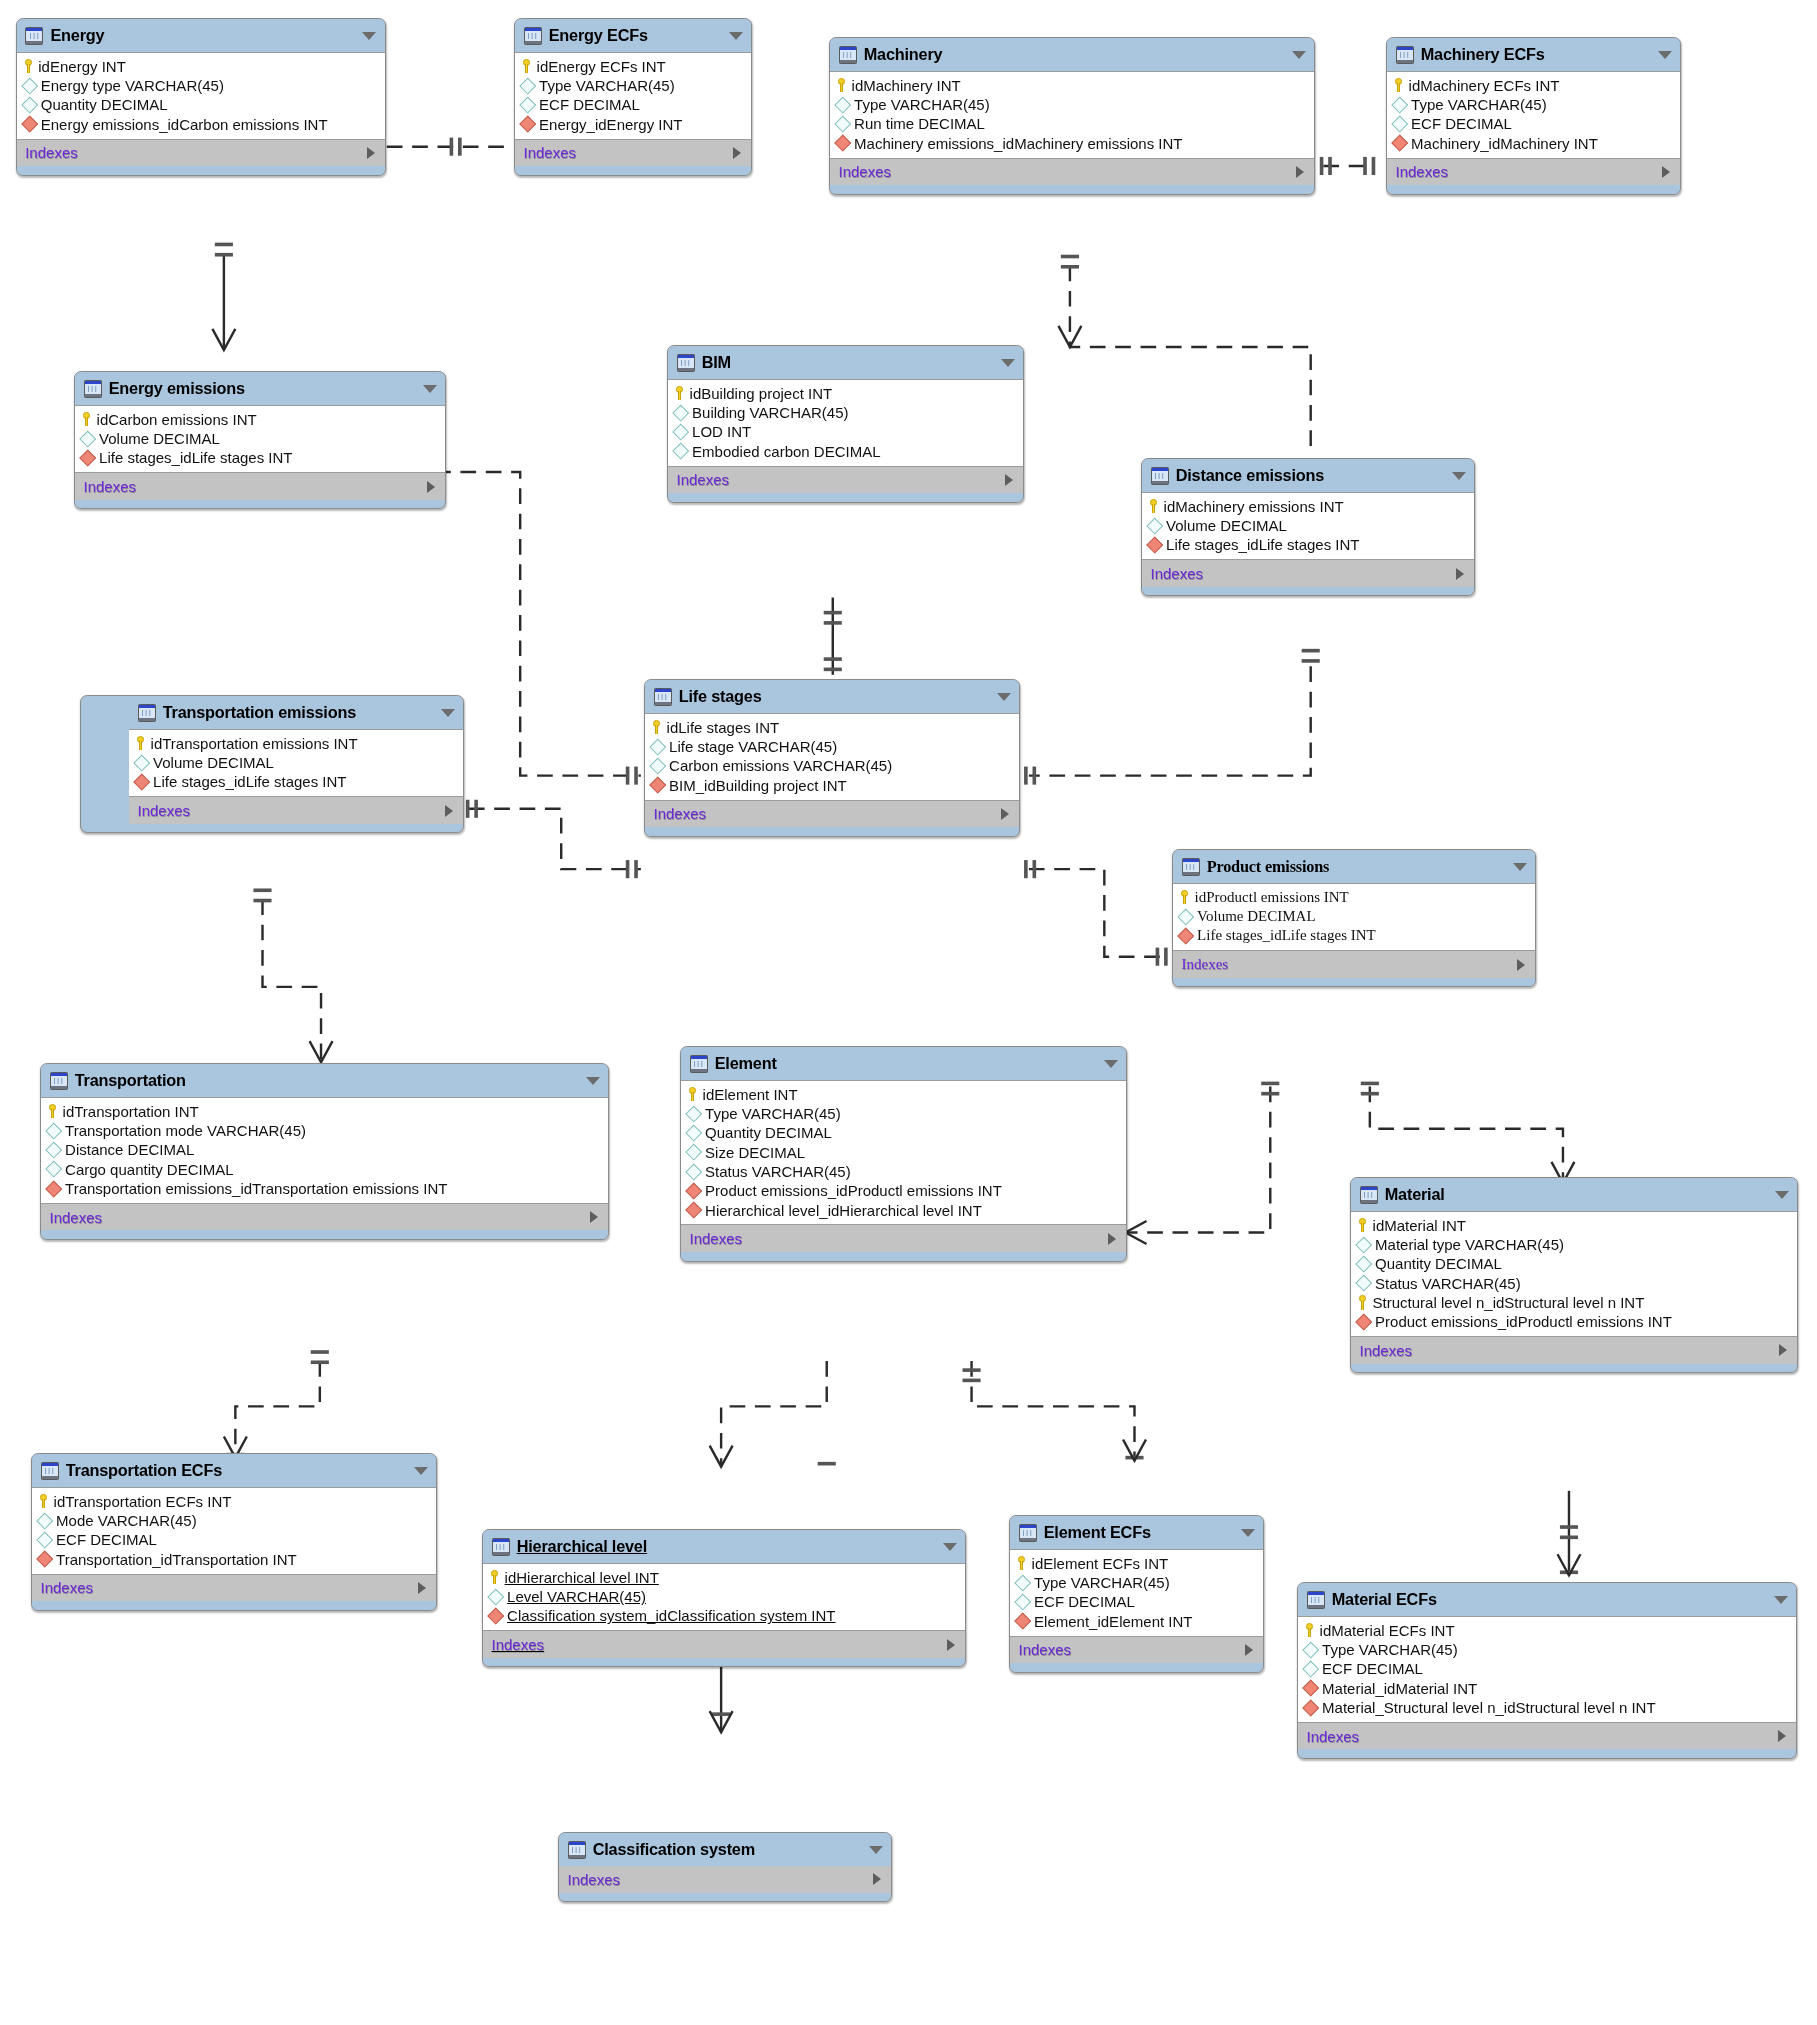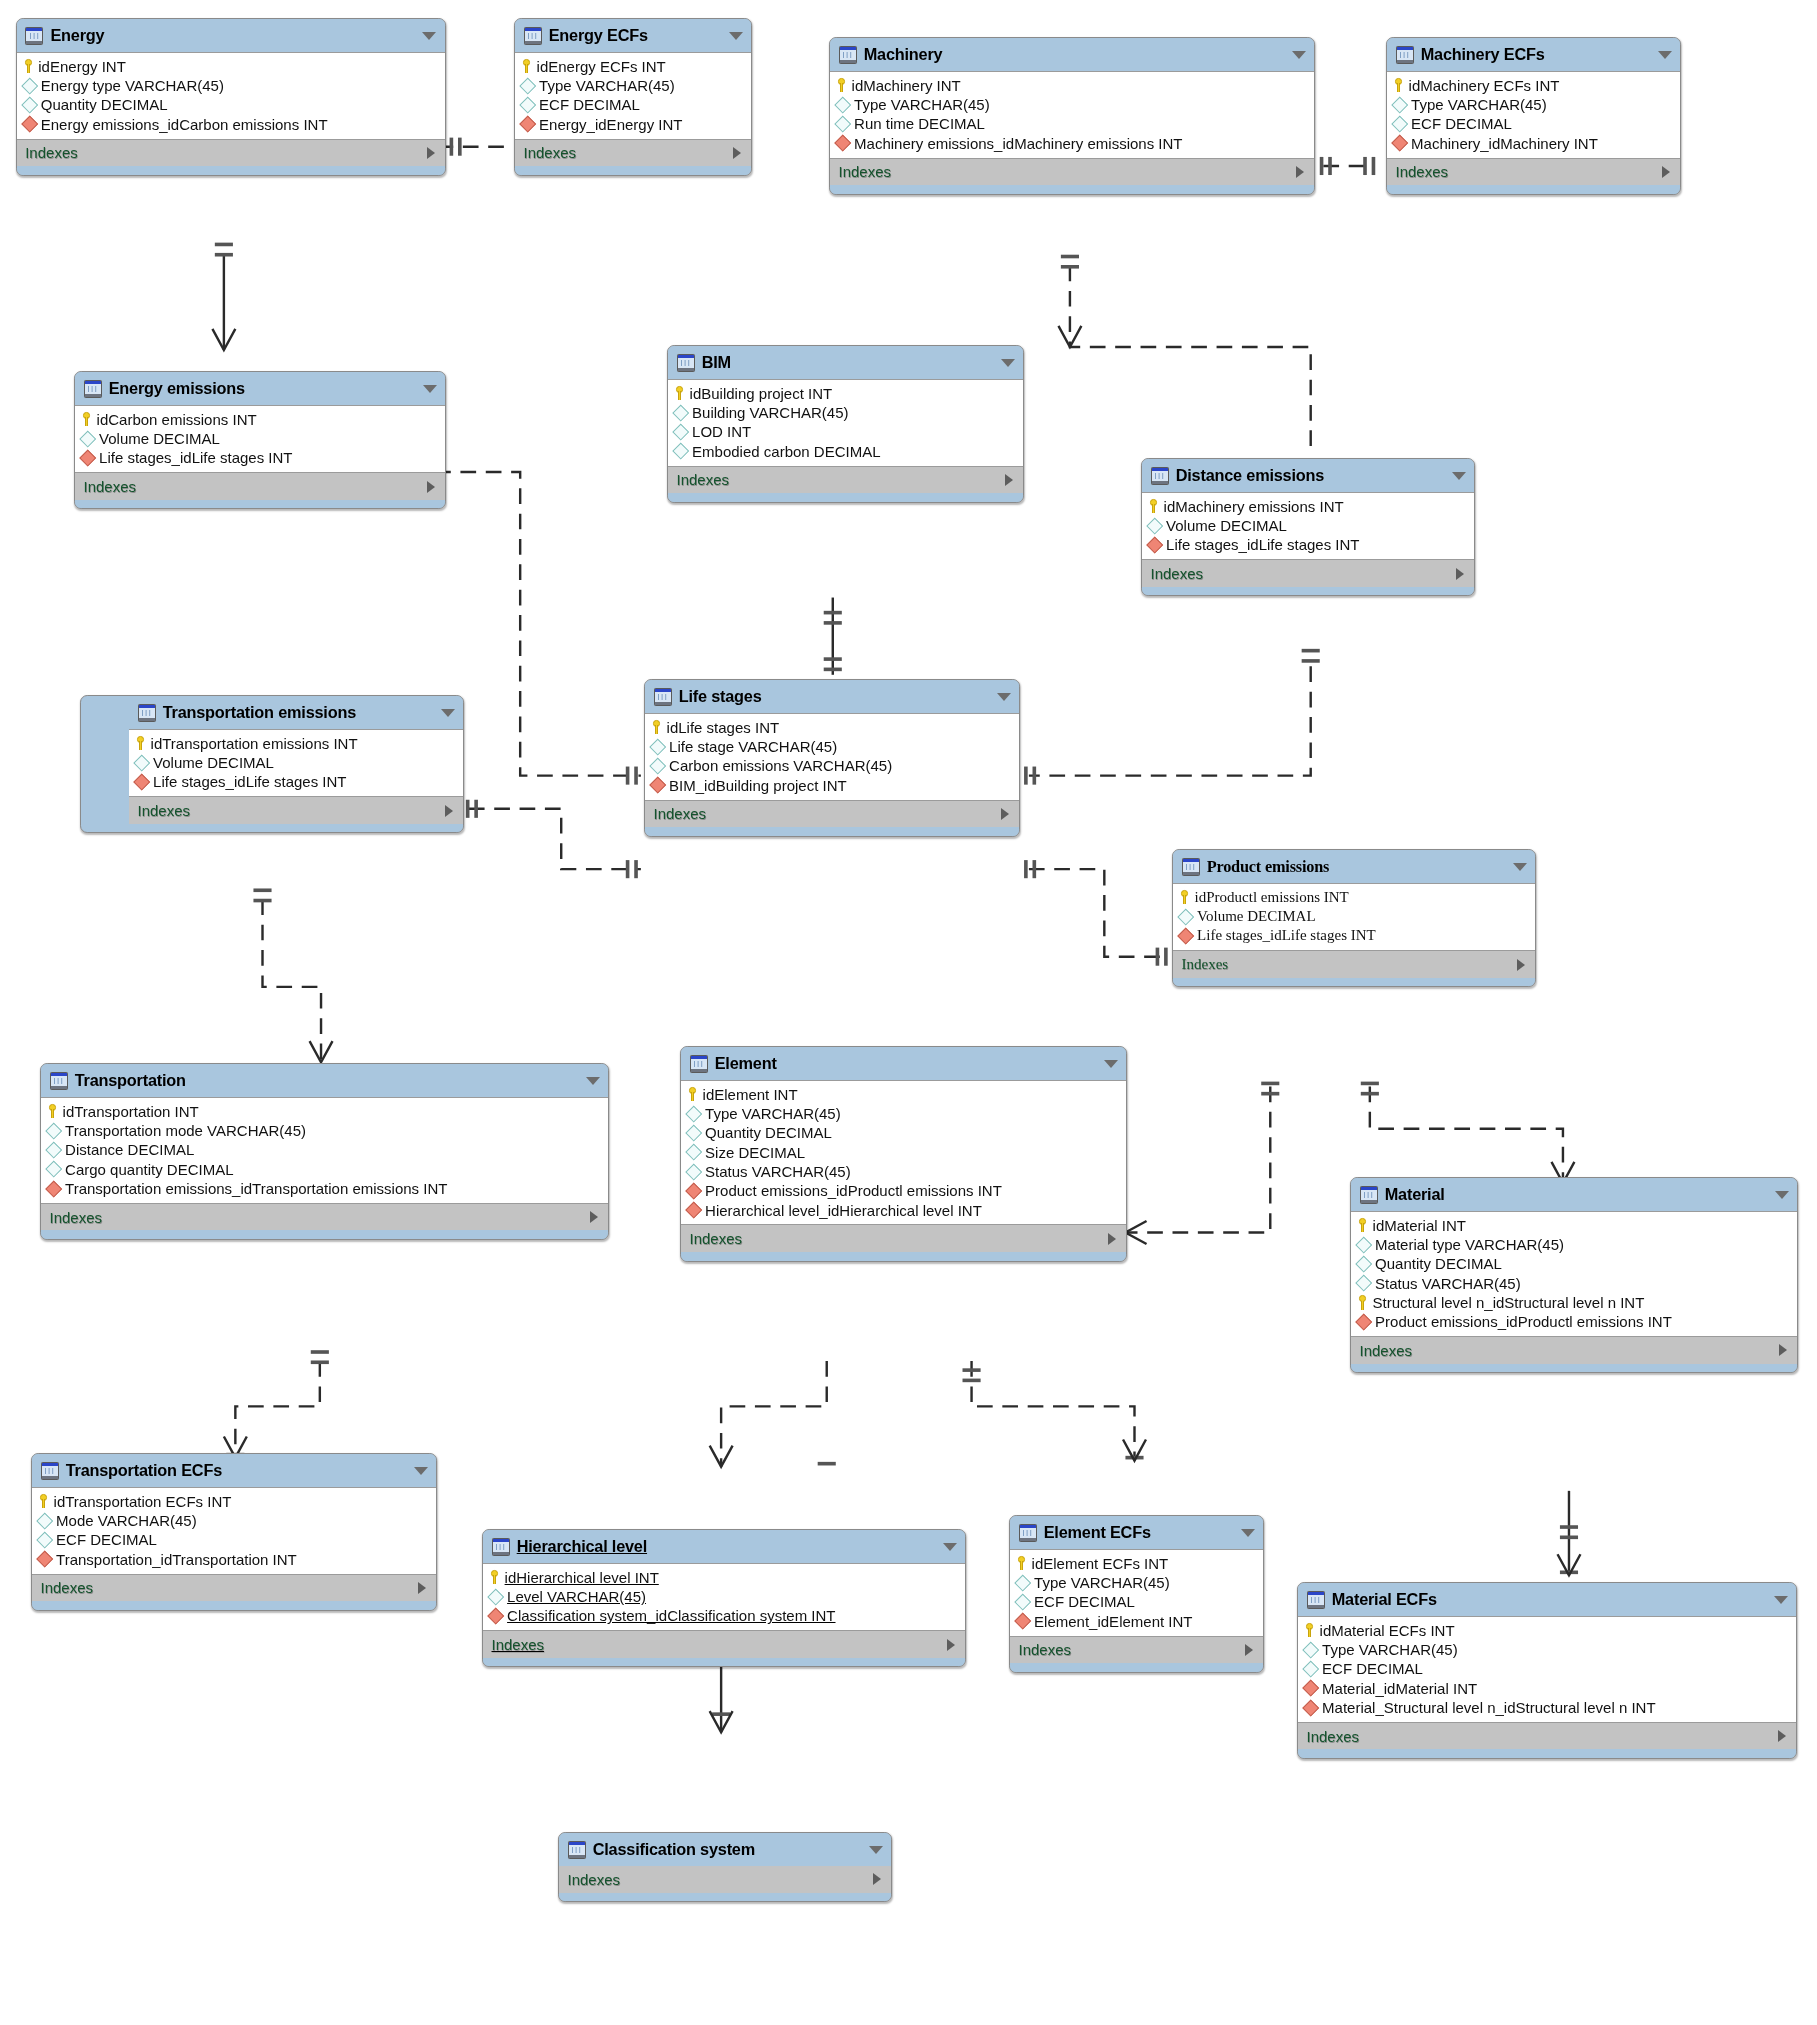--- a/index.html
+++ b/index.html
@@ -150,21 +150,21 @@
     height:26.6px;
     display:flex;
     align-items:center;
     justify-content:space-between;
     padding:0 9.7px 0 8.5px;
     background:#c3c3c3;
     box-sizing:border-box;
   }
   .foot-label{
     font-size:15px;
-    color:#14532d;
+    color:#6d28d9;
     text-shadow:0.6px 0.6px 0 #8d8d8d;
   }
   .foot-caret{
     width:0;height:0;
     border-top:6.6px solid transparent;
     border-bottom:6.6px solid transparent;
     border-left:8.5px solid #5d5d5d;
   }
   .tbl-tail{height:8.5px;background:#a9c6de;}
 </style>
@@ -279,21 +279,21 @@
       <path d="M1176,2395 L1195,2430 L1214,2395"></path>
       <path d="M1861,2385 L1880,2420 L1899,2385"></path>
       <path d="M2571,1925 L2590,1960 L2609,1925"></path>
       <path d="M1176,2835 L1195,2870 L1214,2835"></path>
       <path d="M1900,2023 L1865,2042 L1900,2061"></path>
       <path d="M2581,2575 L2600,2610 L2619,2575"></path>
     </g>
   </svg>
 
   <div id="tables-host">
-      <div class="tbl" style="left: 15.7px; top: 18px; width: 430px;">
+      <div class="tbl" style="left: 15.7px; top: 18px; width: 370px;">
         <div class="tbl-head">
           <span class="tbl-icon">
             <i></i>
           </span>
           <span class="tbl-title">Energy</span>
           <span class="caret"></span>
         </div>
         <div class="tbl-body">
           <div class="col">
             <span class="ic ic-key"></span>

